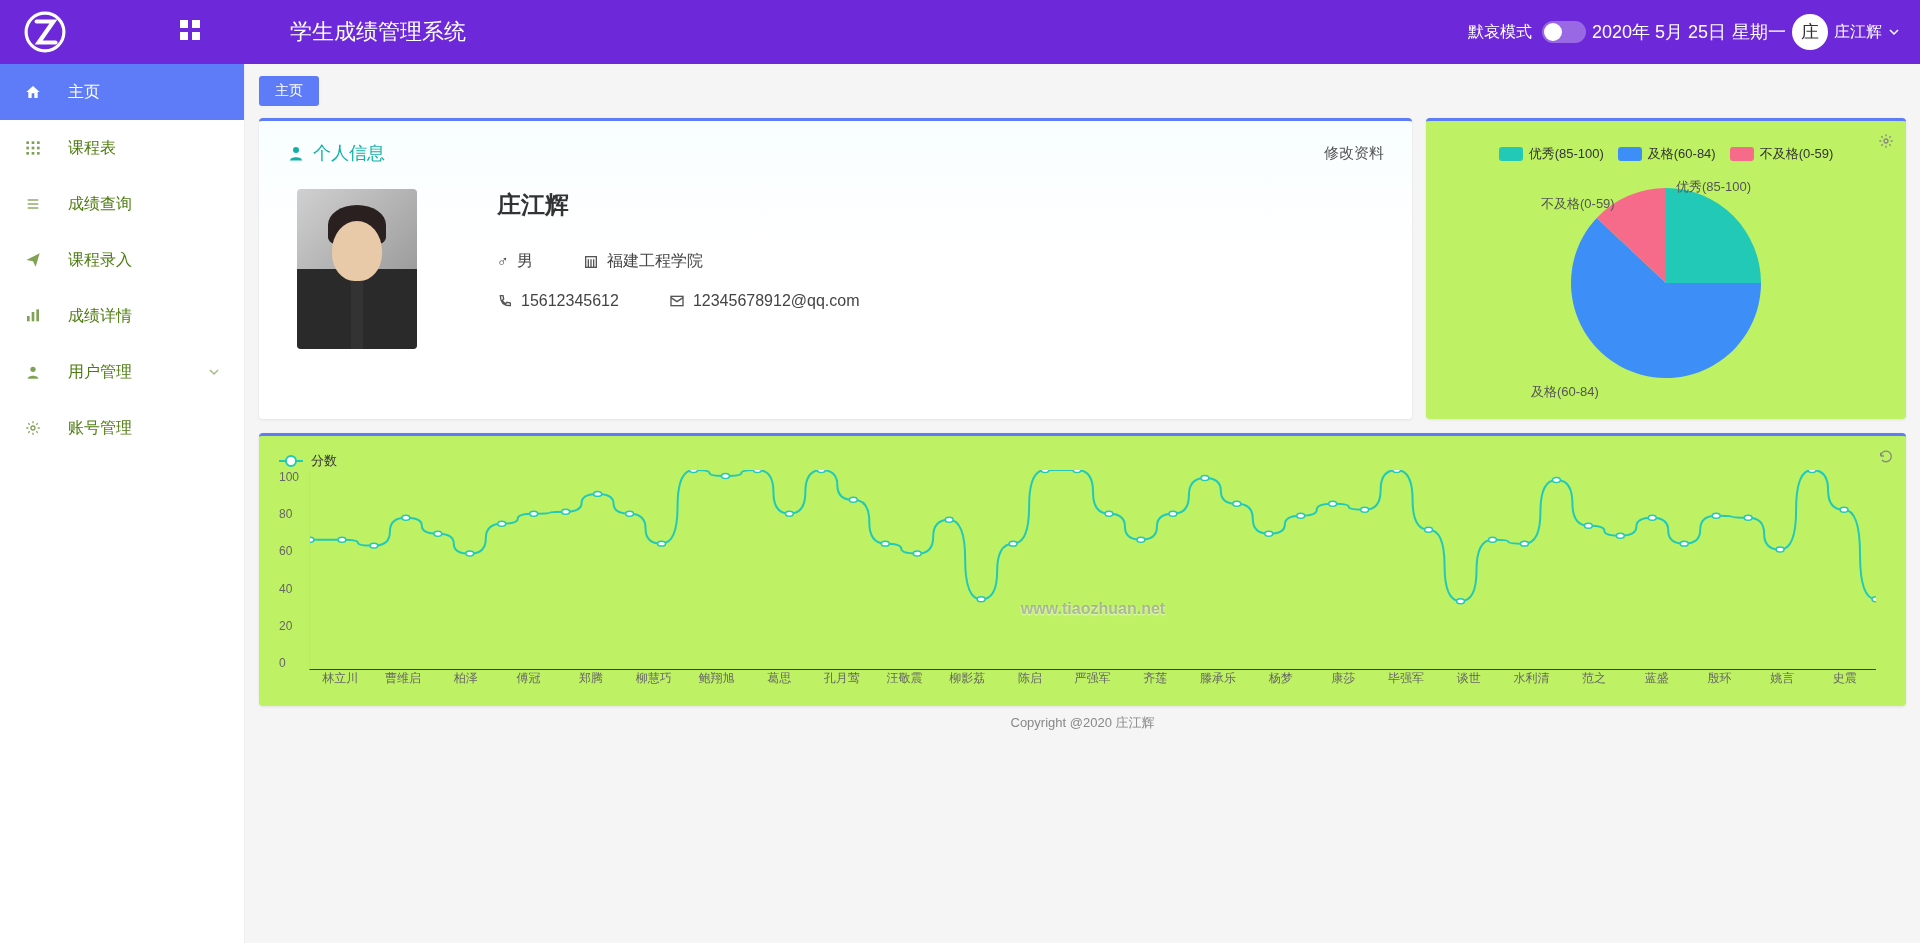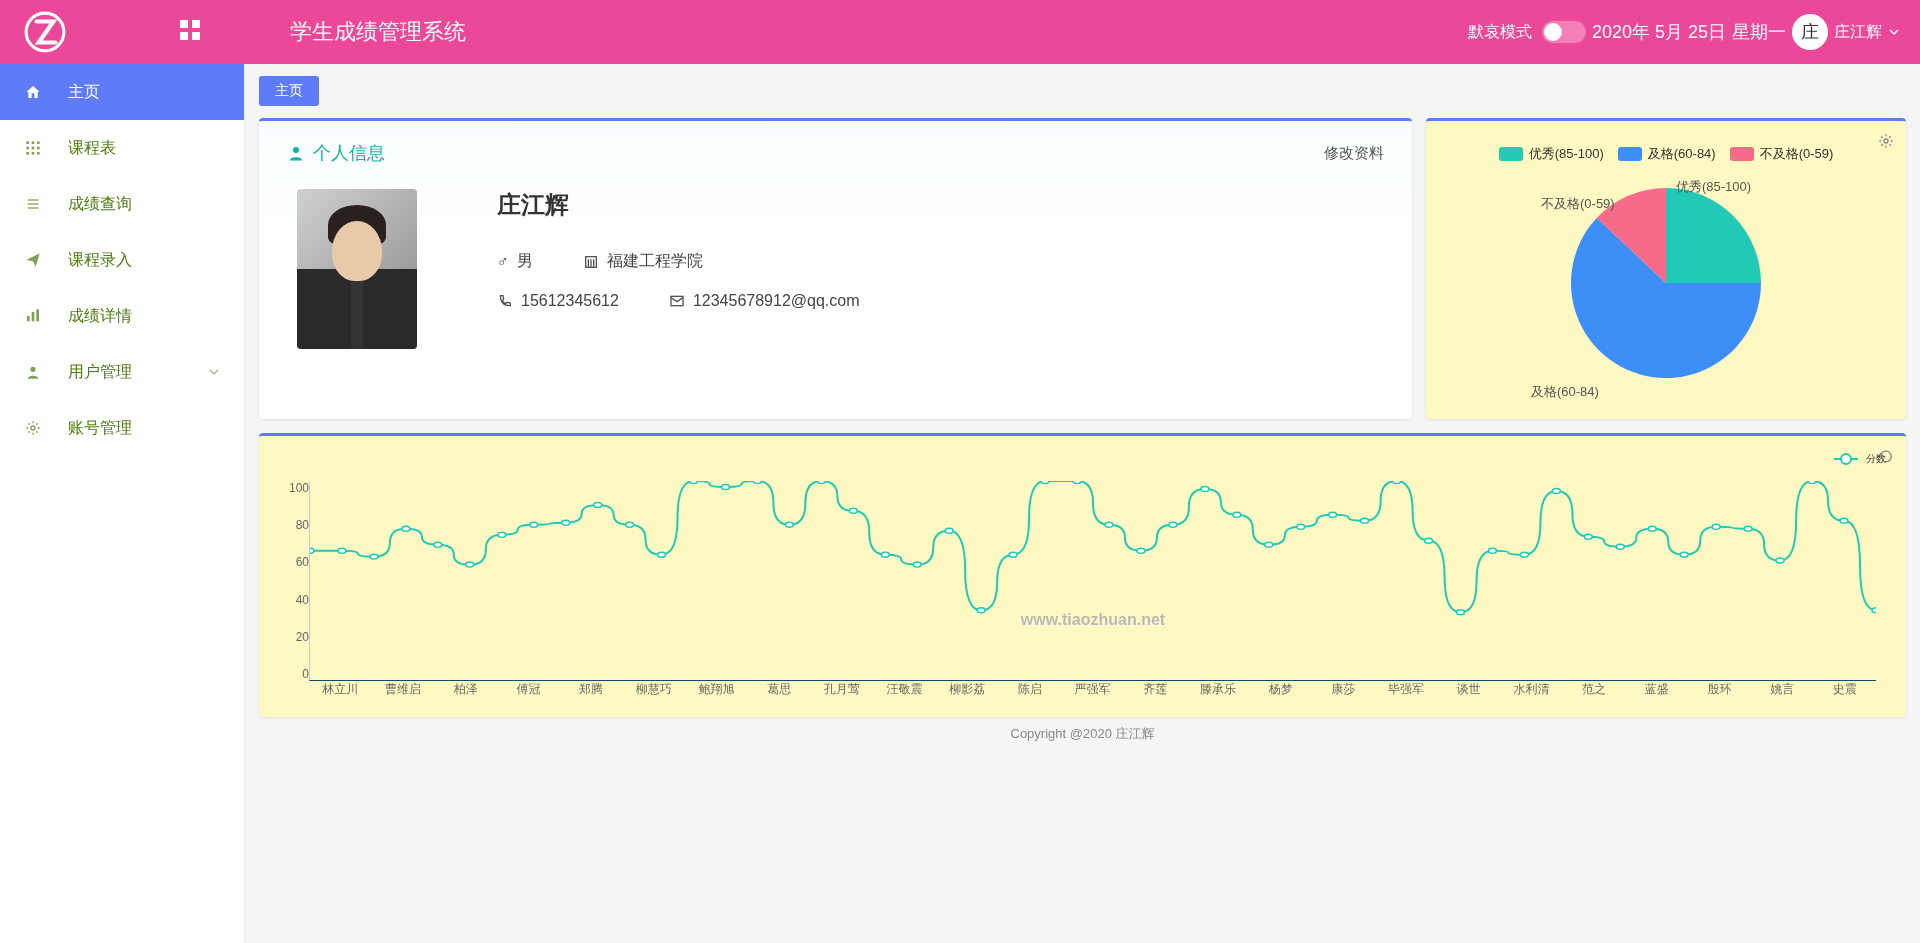--- a/index.html
+++ b/index.html
@@ -1,19 +1,19 @@
 <!DOCTYPE html>
 <html><head>
 <meta charset="utf-8">
 <style>
 * { box-sizing: border-box; margin: 0; padding: 0; }
 body { font-family: "Microsoft YaHei", Arial, sans-serif; background: #f5f5f5; color: #333; }
 
 .header {
-  height: 64px; background: #ec4899; display: flex; align-items: center;
+  height: 64px; background: #6d28d9; display: flex; align-items: center;
   padding: 0 20px; color: #fff; position: fixed; top: 0; left: 0; right: 0; z-index: 100;
 }
 .logo { width: 50px; height: 50px; display: flex; align-items: center; justify-content: center; margin-right: 110px; }
 .logo svg { width: 42px; height: 42px; }
 .menu-toggle { margin-right: 90px; cursor: pointer; }
 .app-title { font-size: 22px; font-weight: 400; flex: 1; }
 .header-right { display: flex; align-items: center; gap: 6px; }
 .mourning { display: flex; align-items: center; gap: 10px; }
 .switch { width: 44px; height: 22px; background: rgba(255,255,255,0.3); border-radius: 11px; position: relative; cursor: pointer; }
 .switch::after { content: ''; position: absolute; left: 2px; top: 2px; width: 18px; height: 18px; background: #fff; border-radius: 50%; }
@@ -32,21 +32,21 @@
 .sidebar-icon { width: 18px; height: 18px; display: flex; align-items: center; justify-content: center; opacity: 0.7; }
 .sidebar-item.active .sidebar-icon { opacity: 1; }
 .sidebar-chevron { margin-left: auto; opacity: 0.5; }
 
 .main { margin-left: 245px; margin-top: 64px; padding: 12px 14px; }
 .tab-bar { margin-bottom: 12px; }
 .tab { display: inline-block; background: #5e7cf7; color: #fff; padding: 6px 16px; border-radius: 3px; font-size: 14px; }
 
 .row { display: flex; gap: 14px; margin-bottom: 14px; }
 .card {
-  background: #fef9c3; border-radius: 4px; box-shadow: 0 1px 3px rgba(0,0,0,0.08);
+  background: #bef264; border-radius: 4px; box-shadow: 0 1px 3px rgba(0,0,0,0.08);
   border-top: 3px solid #5e7cf7;
 }
 .card.info { flex: 1; padding: 20px 28px; background: linear-gradient(#f8feff, #fff 40%); }
 .card.pie { width: 480px; padding: 16px 20px; position: relative; }
 .card.line { padding: 16px 20px; position: relative; }
 
 .info-header { display: flex; justify-content: space-between; align-items: center; margin-bottom: 24px; }
 .info-title { display: flex; align-items: center; gap: 8px; color: #10b2a5; font-size: 18px; }
 .info-edit { color: #555; cursor: pointer; font-size: 15px; }
 .info-body { display: flex; gap: 80px; align-items: flex-start; }
@@ -63,25 +63,25 @@
 
 .gear-icon { position: absolute; top: 12px; right: 12px; cursor: pointer; color: #888; }
 .refresh-icon { position: absolute; top: 12px; right: 12px; cursor: pointer; color: #888; }
 
 .pie-legend { display: flex; justify-content: center; gap: 14px; margin-bottom: 10px; margin-top: 8px; font-size: 13px; }
 .legend-item { display: flex; align-items: center; gap: 6px; }
 .legend-swatch { width: 24px; height: 14px; border-radius: 3px; }
 .pie-wrap { position: relative; width: 200px; height: 200px; margin: 20px auto; }
 .pie-label { position: absolute; font-size: 13px; color: #555; white-space: nowrap; }
 
-.line-legend { display: flex; justify-content: flex-end; align-items: center; gap: 8px; margin-bottom: 15px; font-size: 10px; }
+.line-legend { display: flex; justify-content: flex-start; align-items: center; gap: 8px; font-size: 13px; }
 .line-legend-marker { width: 24px; height: 2px; background: #22c9b7; position: relative; }
 .line-legend-marker::after { content: ''; position: absolute; left: 50%; top: 50%; transform: translate(-50%,-50%); width: 8px; height: 8px; border: 2px solid #22c9b7; background: #fff; border-radius: 50%; }
 .line-chart { position: relative; height: 220px; margin-left: 30px; margin-right: 10px; }
-.y-axis { position: absolute; left: -30px; top: 0; bottom: 20px; width: 30px; display: flex; flex-direction: column; justify-content: space-between; font-size: 12px; color: #666; text-align: right; }
+.y-axis { position: absolute; left: -30px; top: 0; bottom: 20px; width: 30px; display: flex; flex-direction: column; justify-content: space-between; font-size: 12px; color: #666; text-align: left; }
 .x-axis { position: absolute; left: 0; right: 0; bottom: 0; height: 20px; display: flex; font-size: 12px; color: #666; }
 .x-tick { flex: 1; text-align: center; white-space: nowrap; }
 .plot-area { position: absolute; left: 0; right: 0; top: 0; bottom: 20px; border-left: 1px solid #ccc; border-bottom: 1px solid #0c4a6e; }
 .line-svg { width: 100%; height: 100%; }
 
 .footer { text-align: center; color: #888; font-size: 13px; padding: 8px 0; }
 .watermark { position: absolute; left: 50%; top: 70%; transform: translate(-50%,-50%); color: rgba(120,120,120,0.5); font-size: 16px; font-weight: bold; text-shadow: 0 1px 2px rgba(255,255,255,0.8); pointer-events: none; }
 </style>
 </head>
 <body>

